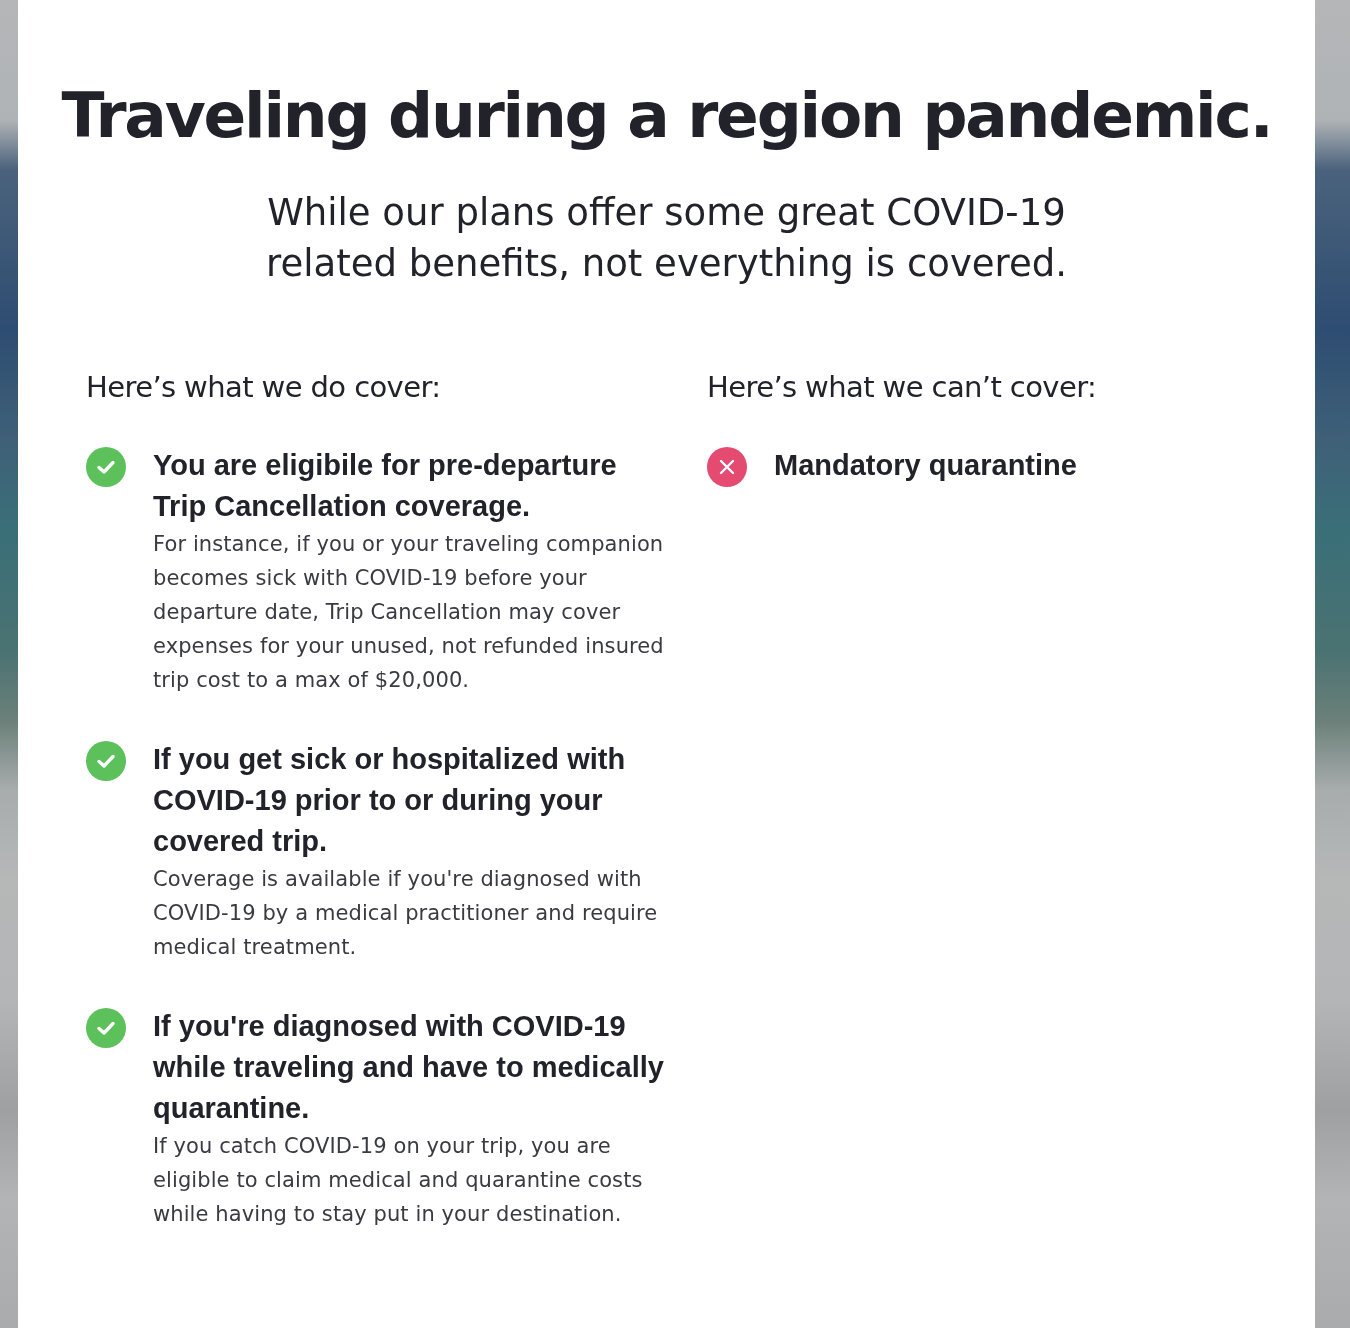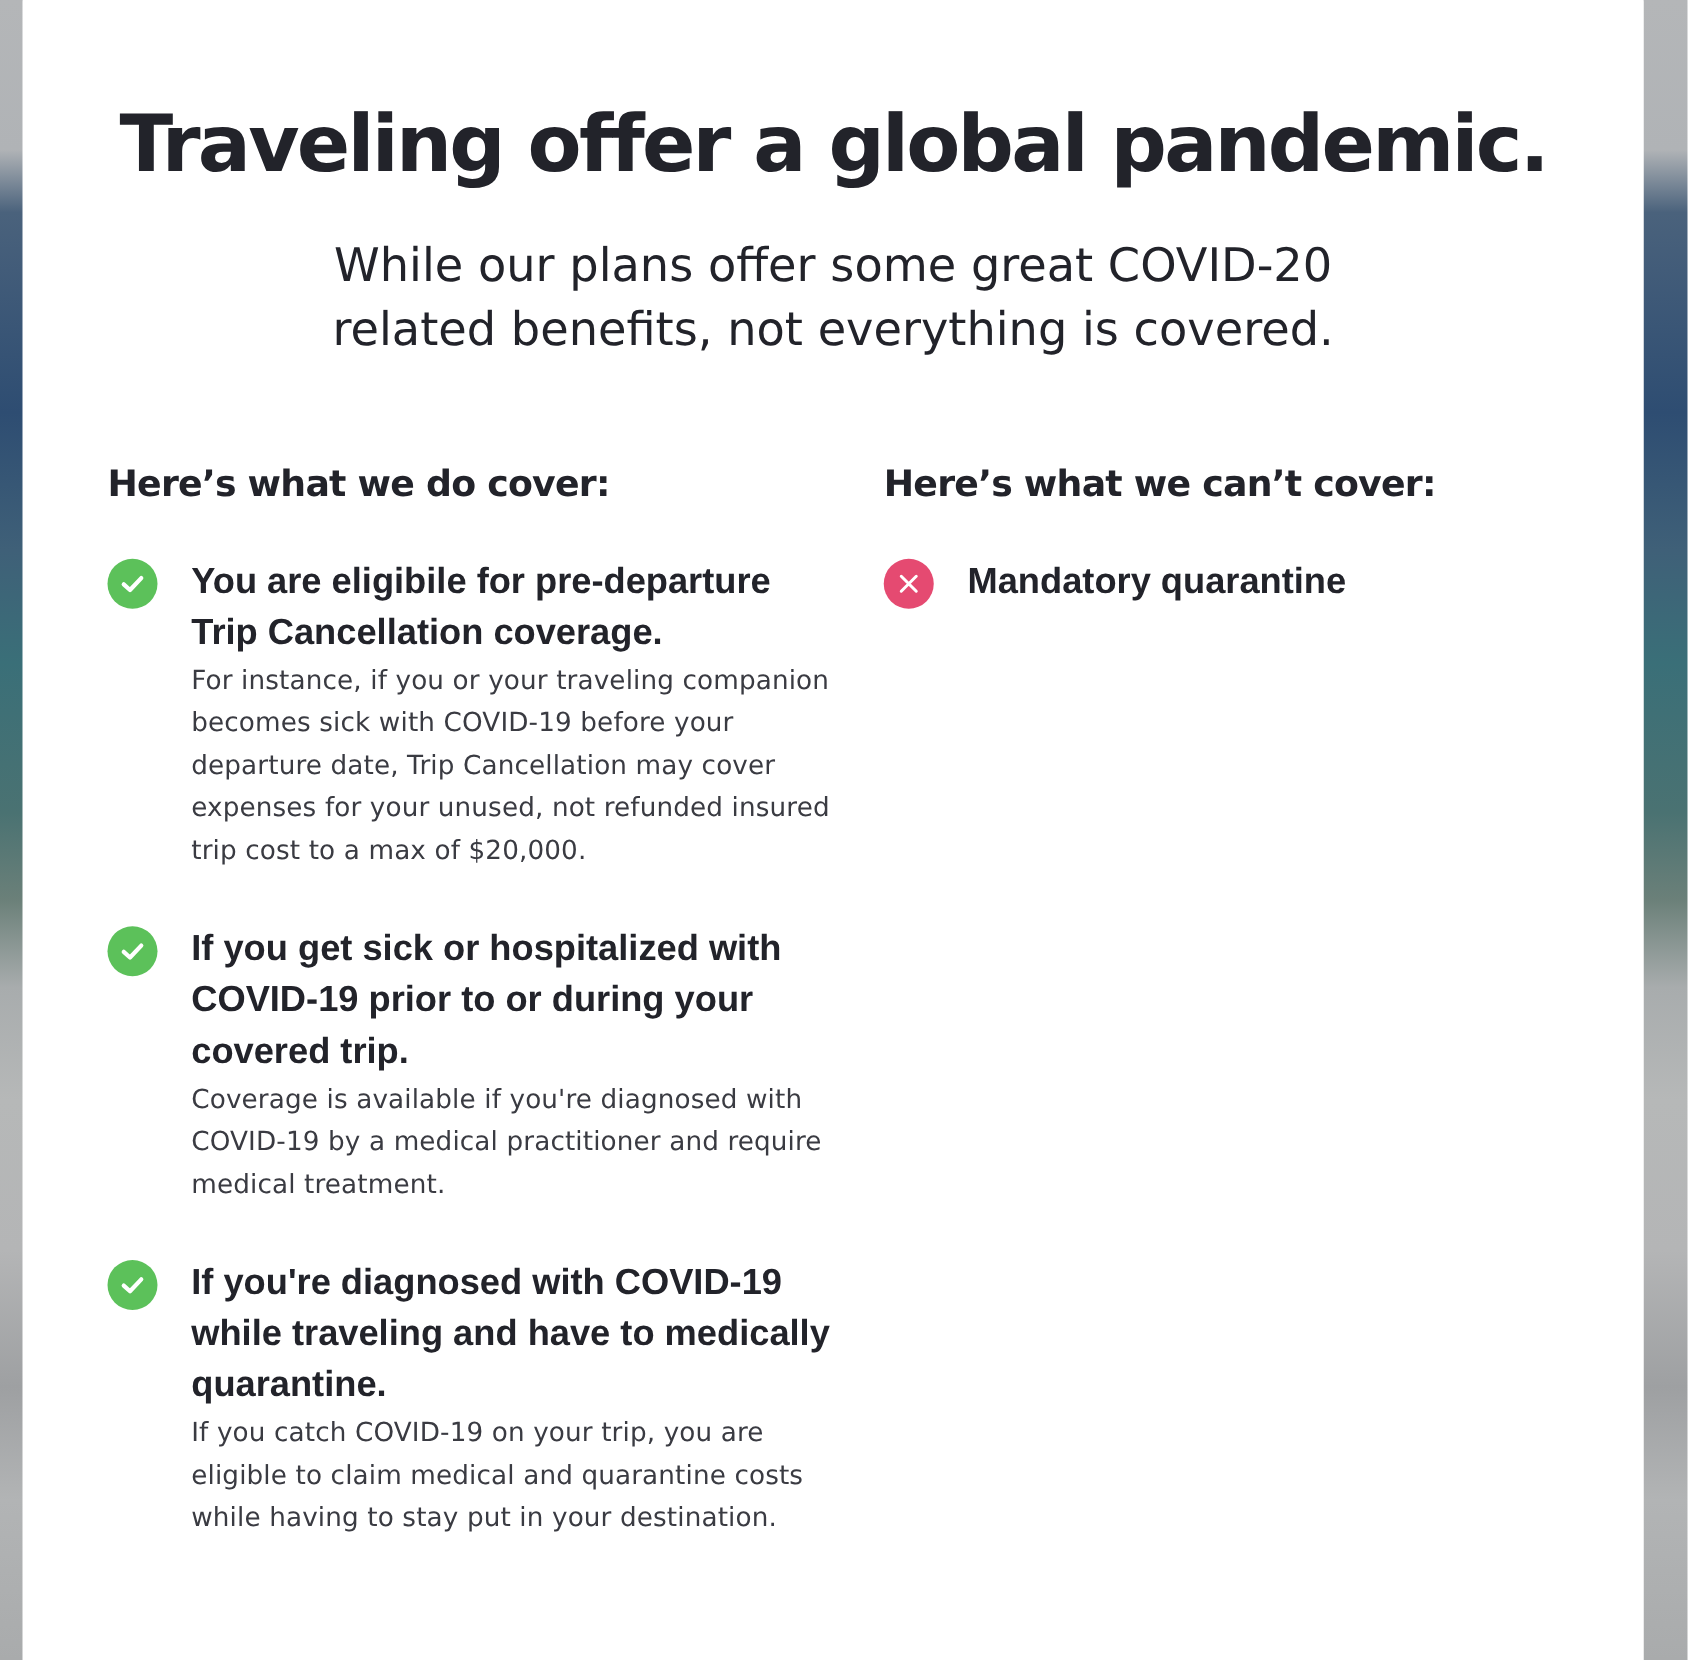--- a/index.html
+++ b/index.html
@@ -19,21 +19,21 @@
   }
   .subtitle {
     position: absolute; left: 0; width: 1297px; top: 207px; text-align: center;
     font-family: "DejaVu Sans", sans-serif; font-size: 37px; color: #22232a;
     line-height: 51px; margin: 0;
   }
   .col { position: absolute; top: 387px; }
   .col-left { left: 68px; width: 580px; }
   .col-right { left: 689px; width: 560px; }
   .col-heading {
-    font-family: "DejaVu Sans", sans-serif; font-weight: bold; font-size: 29px;
+    font-family: "DejaVu Sans", sans-serif; font-weight: normal; font-size: 29px;
     letter-spacing: -0.6px; color: #22232a; margin: 0; line-height: 40px;
   }
   .items { margin-top: 38px; }
   .item { position: relative; padding-left: 67px; }
   .icon {
     position: absolute; left: 0; top: 2px; width: 40px; height: 40px; border-radius: 50%;
     display: flex; align-items: center; justify-content: center;
   }
   .icon svg { display: block; }
   .icon-check { background: #5cc15a; }
@@ -46,23 +46,23 @@
     font-family: "DejaVu Sans", sans-serif; font-size: 21px; color: #3a3b42;
     line-height: 34px; margin: 0; letter-spacing: 0.1px;
   }
   .col-left .item { margin-bottom: 42px; }
   .col-right .item { margin-bottom: 40px; }
 </style>
 </head>
 <body>
 
 <div class="card">
-  <h1 class="title">Traveling offer a global pandemic.</h1>
+  <h1 class="title">Traveling during a region pandemic.</h1>
   <p class="subtitle">
-    <span>While our plans offer some great COVID-20</span><br>
+    <span>While our plans offer some great COVID-19</span><br>
     <span>related benefits, not everything is covered.</span>
   </p>
 
   <div class="col col-left">
     <h2 class="col-heading">Here’s what we do cover:</h2>
     <div class="items">
       <div class="item">
         <span class="icon icon-check">
           <svg width="22" height="22" viewBox="0 0 22 22">
               <path d="M4 11.5 L9 16 L18 6.5" stroke="#ffffff" stroke-width="3.4" fill="none" stroke-linecap="round" stroke-linejoin="round"></path>

